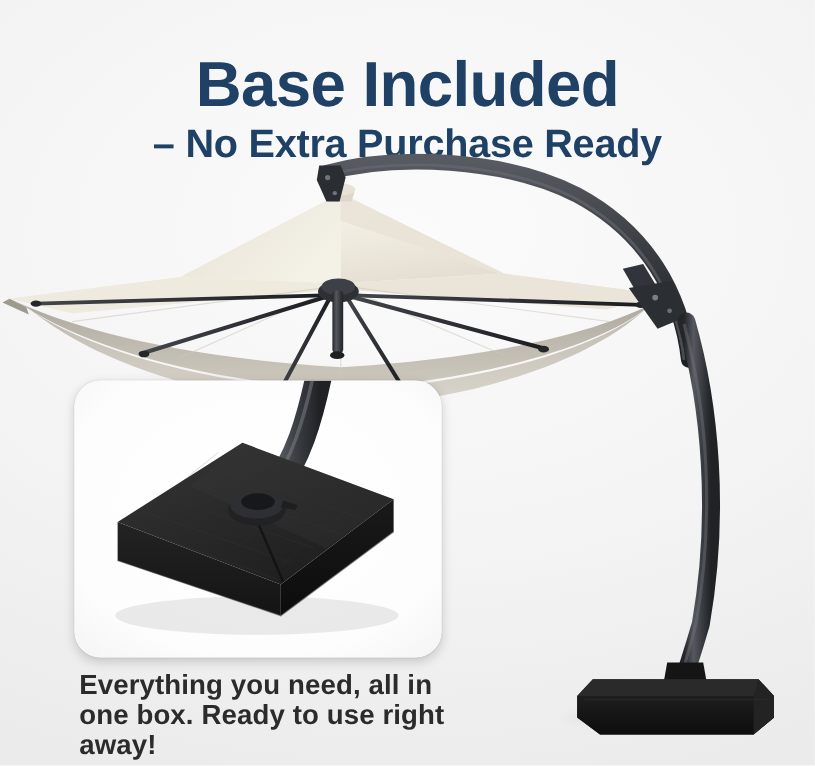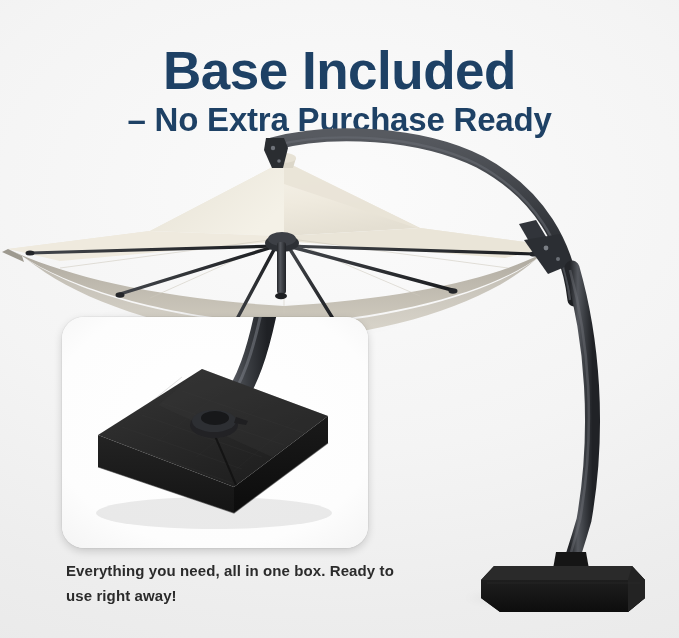--- a/index.html
+++ b/index.html
@@ -94,21 +94,21 @@
     overflow: hidden;
   }
   .inset-card svg { display: block; }
 
   
   .caption {
     position: absolute;
     left: 66px;
     top: 558px;
     width: 340px;
-    font-size: 15px;
+    font-size: 23px;
     font-weight: bold;
     line-height: 25px;
     color: #2b2b2b;
     letter-spacing: 0.1px;
   }
 </style>
 </head>
 <body>
 
 <div class="stage">

